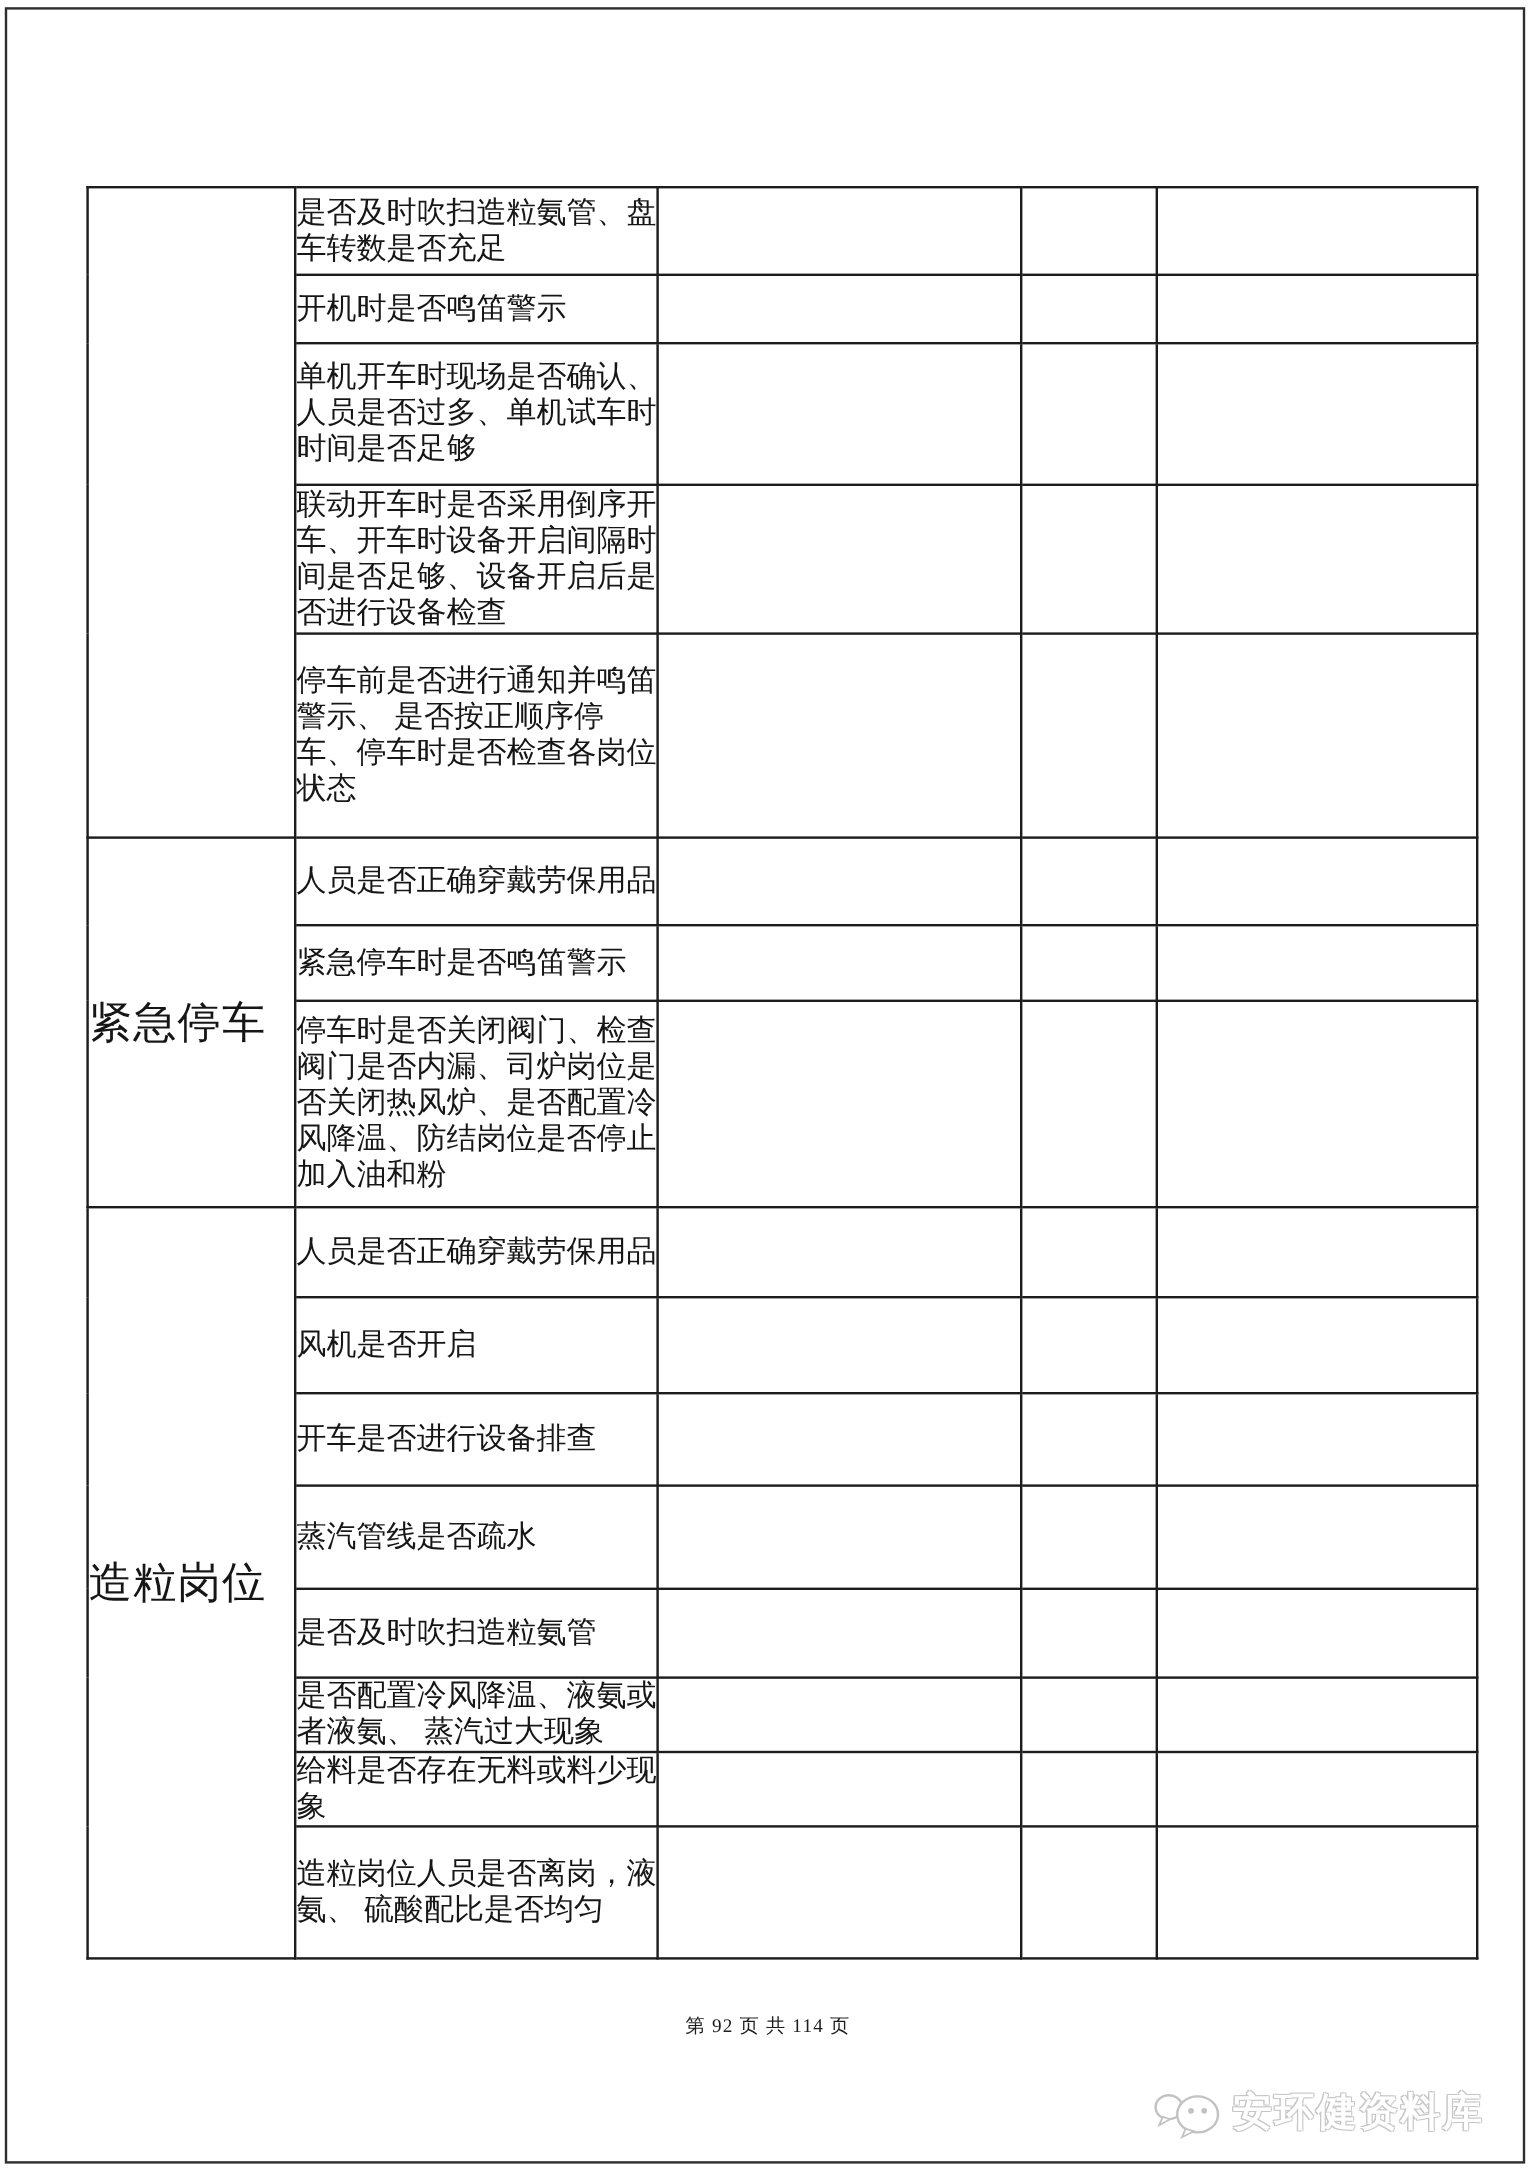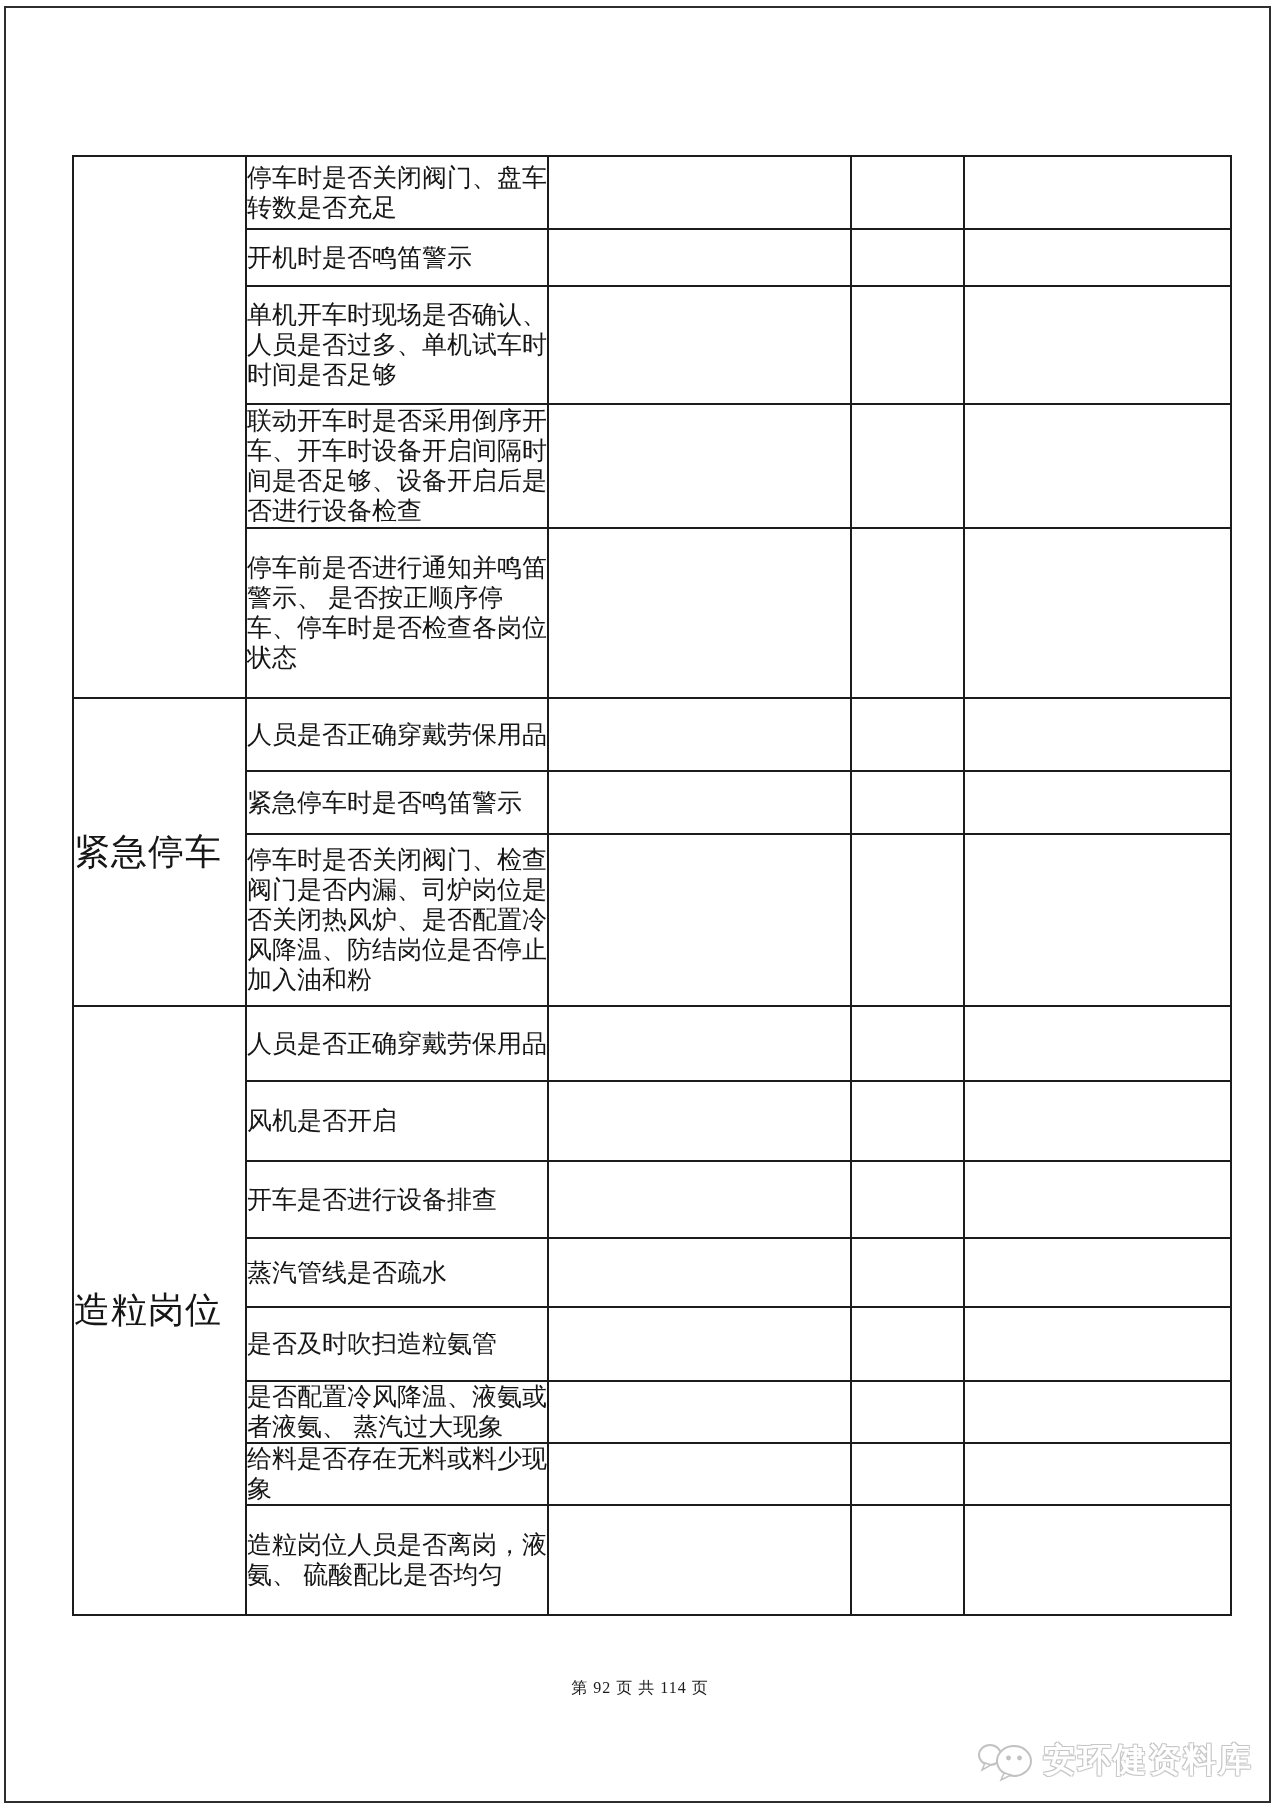--- a/index.html
+++ b/index.html
@@ -30,22 +30,22 @@
     font-size:25px;line-height:30px;
     padding:2px 4px 2px 6px;vertical-align:middle;
     text-align:left;
   }
   td.c4{border-right-color:#6e6e6e;}
   .footer{
     position:absolute;left:0;right:0;top:1678px;
     text-align:center;font-size:16px;color:#1d1d1d;letter-spacing:1px;
   }
   .watermark{
-    position:absolute;top:1738px;right:27px;
-    display:flex;align-items:center;gap:8px;
+    position:absolute;top:1738px;right:43px;
+    display:flex;align-items:flex-end;gap:8px;
   }
   .wm-text{
     font-family:"Liberation Sans","DejaVu Sans",sans-serif;
     font-weight:bold;font-size:33px;letter-spacing:2px;
     color:#ffffff;
     text-shadow:-1px -1px 0 #c6c6c6,1px -1px 0 #c6c6c6,-1px 1px 0 #c6c6c6,1px 1px 0 #d4d4d4;
   }
   .wm-logo{display:block;}
 </style>
 </head>
@@ -59,21 +59,21 @@
       <col style="width:173px">
       <col style="width:302px">
       <col style="width:303px">
       <col style="width:113px">
       <col style="width:267px">
     </colgroup>
     <tbody>
 
       <tr style="height:73px">
         <td class="cat" rowspan="5"></td>
-        <td class="item">停车时是否关闭阀门、盘车转数是否充足</td>
+        <td class="item">是否及时吹扫造粒氨管、盘车转数是否充足</td>
         <td class="c3"></td>
         <td class="c4"></td>
         <td class="c5"></td>
       </tr>
       <tr style="height:57px">
         <td class="item">开机时是否鸣笛警示</td>
         <td class="c3"></td>
         <td class="c4"></td>
         <td class="c5"></td>
       </tr>
@@ -128,21 +128,21 @@
         <td class="c3"></td>
         <td class="c4"></td>
         <td class="c5"></td>
       </tr>
       <tr style="height:77px">
         <td class="item">开车是否进行设备排查</td>
         <td class="c3"></td>
         <td class="c4"></td>
         <td class="c5"></td>
       </tr>
-      <tr style="height:69px">
+      <tr style="height:86px">
         <td class="item">蒸汽管线是否疏水</td>
         <td class="c3"></td>
         <td class="c4"></td>
         <td class="c5"></td>
       </tr>
       <tr style="height:74px">
         <td class="item">是否及时吹扫造粒氨管</td>
         <td class="c3"></td>
         <td class="c4"></td>
         <td class="c5"></td>

